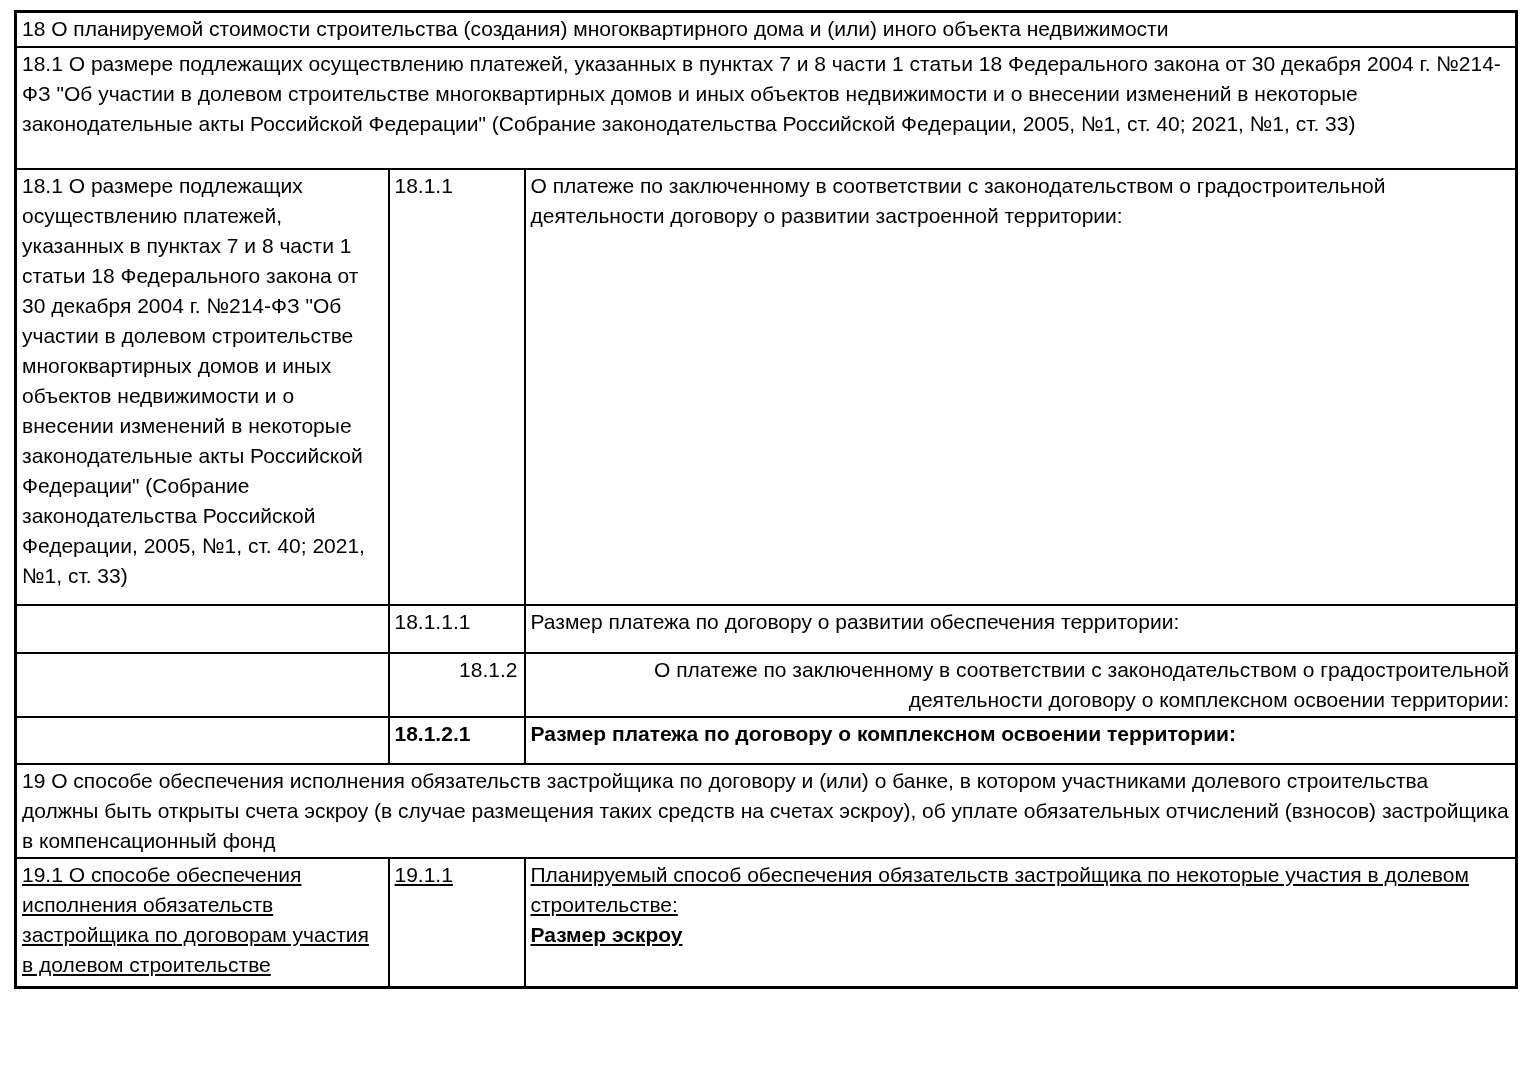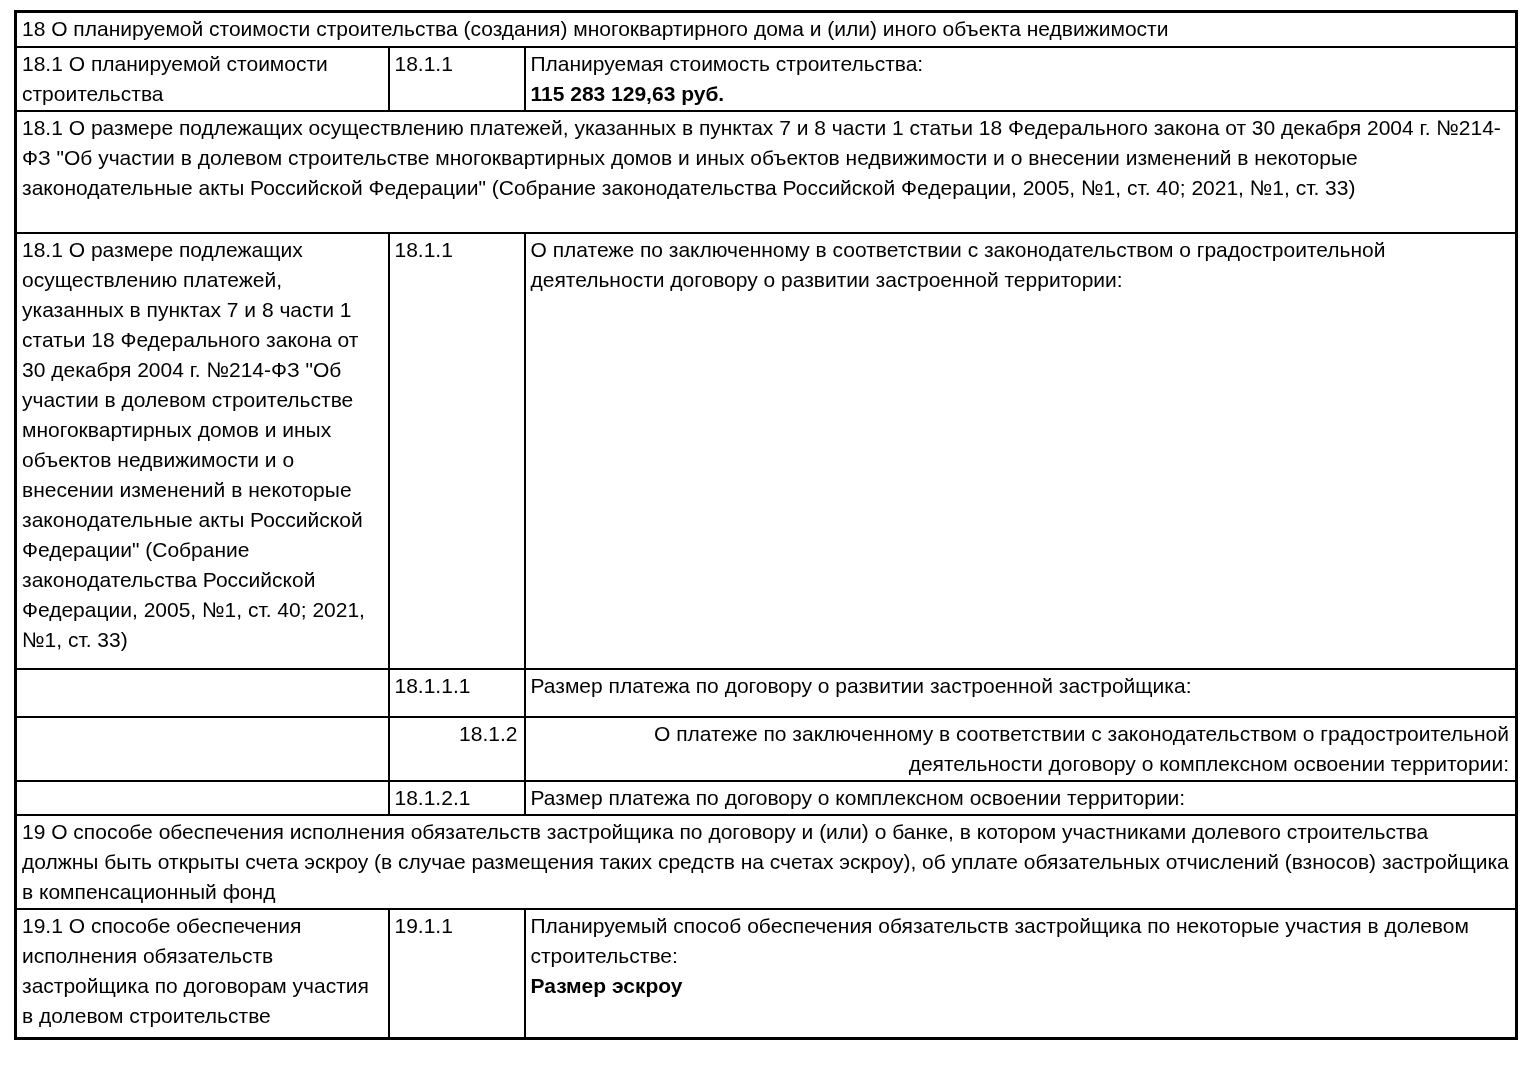--- a/index.html
+++ b/index.html
@@ -34,66 +34,58 @@
   col.c1 { width: 373px; }
   col.c2 { width: 136px; }
   col.c3 { width: 992px; }
 
   tr.r-sec18   { height: 35px; }
   tr.r-cost    { height: 63px; }
   tr.r-law     { height: 122px; }
   tr.r-1811    { height: 436px; }
   tr.r-18111   { height: 48px; }
   tr.r-1812    { height: 63px; text-align: right; }
-  tr.r-18121   { height: 34px; }
+  tr.r-18121   { height: 47px; font-weight: bold; }
   tr.r-sec19   { height: 94px; }
-  tr.r-191     { height: 130px; }
+  tr.r-191     { height: 130px; text-decoration: underline; }
 
   td.num { vertical-align: middle; }
   td.mid { vertical-align: middle; }
   .bold  { font-weight: bold; }
 </style>
 </head>
 <body>
 
 <table class="decl">
   <colgroup>
       <col class="c1">
       <col class="c2">
       <col class="c3">
     </colgroup>
 
   <tbody>
       <tr class="r-sec18">
     <td colspan="3">18 О планируемой стоимости строительства (создания) многоквартирного дома и (или) иного объекта недвижимости</td>
   </tr>
 
-  <tr class="r-cost">
-    <td>18.1 О планируемой стоимости строительства</td>
-    <td class="num">18.1.1</td>
-    <td>
-      <div>Планируемая стоимость строительства:</div>
-      <div class="bold">115 283 129,63 руб.</div>
-    </td>
-  </tr>
 
   <tr class="r-law">
     <td colspan="3">18.1 О размере подлежащих осуществлению платежей, указанных в пунктах 7 и 8 части 1 статьи 18 Федерального закона от 30 декабря 2004 г. №214-ФЗ "Об участии в долевом строительстве многоквартирных домов и иных объектов недвижимости и о внесении изменений в некоторые законодательные акты Российской Федерации" (Собрание законодательства Российской Федерации, 2005, №1, ст. 40; 2021, №1, ст. 33)</td>
   </tr>
 
   <tr class="r-1811">
     <td>18.1 О размере подлежащих осуществлению платежей, указанных в пунктах 7 и 8 части 1 статьи 18 Федерального закона от 30 декабря 2004 г. №214-ФЗ "Об участии в долевом строительстве многоквартирных домов и иных объектов недвижимости и о внесении изменений в некоторые законодательные акты Российской Федерации" (Собрание законодательства Российской Федерации, 2005, №1, ст. 40; 2021, №1, ст. 33)</td>
     <td class="num">18.1.1</td>
     <td class="mid">О платеже по заключенному в соответствии с законодательством о градостроительной деятельности договору о развитии застроенной территории:</td>
   </tr>
 
   <tr class="r-18111">
     <td></td>
     <td class="num">18.1.1.1</td>
-    <td>Размер платежа по договору о развитии застроенной застройщика:</td>
+    <td>Размер платежа по договору о развитии обеспечения территории:</td>
   </tr>
 
   <tr class="r-1812">
     <td></td>
     <td class="num">18.1.2</td>
     <td class="mid">О платеже по заключенному в соответствии с законодательством о градостроительной деятельности договору о комплексном освоении территории:</td>
   </tr>
 
   <tr class="r-18121">
     <td></td>

